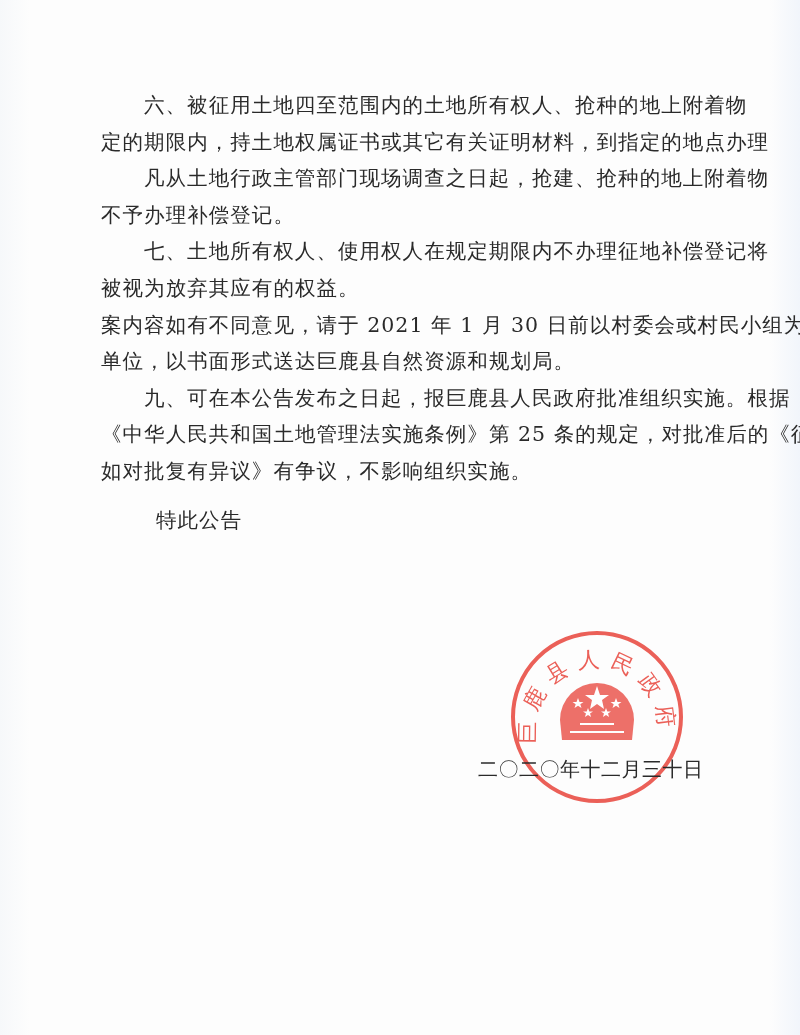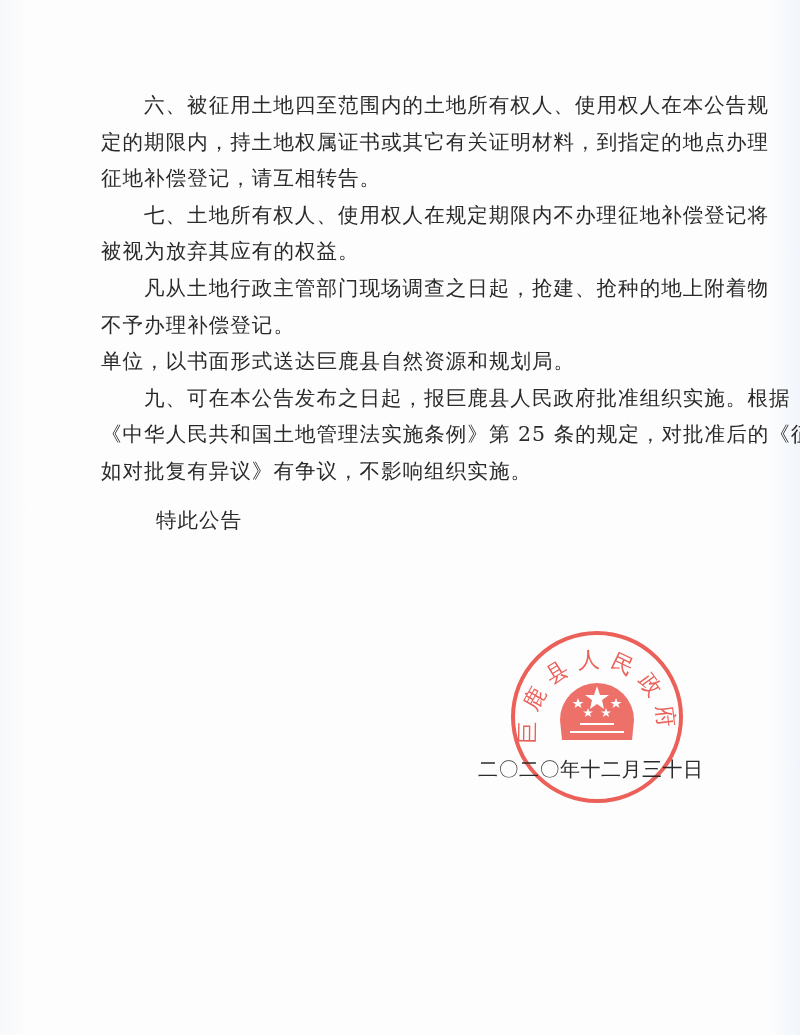--- a/index.html
+++ b/index.html
@@ -34,33 +34,33 @@
     z-index:2; opacity:0.85;
   }
 </style>
 </head>
 <body>
 
 <div class="page">
 
   <div class="body-text">
     <p class="para">
-      <span class="line">六、被征用土地四至范围内的土地所有权人、使用权人在本公告规</span>
+      <span class="line">六、被征用土地四至范围内的土地所有权人、抢种的地上附着物</span>
       <span class="line" style="text-indent:0">定的期限内，持土地权属证书或其它有关证明材料，到指定的地点办理</span>
-      <span class="line" style="text-indent:0">征地补偿登记，请互相转告。</span>
+    </p>
+    <p class="para">
+      <span class="line">凡从土地行政主管部门现场调查之日起，抢建、抢种的地上附着物</span>
+      <span class="line" style="text-indent:0">不予办理补偿登记。</span>
     </p>
     <p class="para">
       <span class="line">七、土地所有权人、使用权人在规定期限内不办理征地补偿登记将</span>
       <span class="line" style="text-indent:0">被视为放弃其应有的权益。</span>
     </p>
     <p class="para">
-      <span class="line">凡从土地行政主管部门现场调查之日起，抢建、抢种的地上附着物</span>
-      <span class="line" style="text-indent:0">不予办理补偿登记。</span>
-    </p>
-    <p class="para">
+      <span class="line" style="text-indent:0">案内容如有不同意见，请于 2021 年 1 月 30 日前以村委会或村民小组为</span>
       <span class="line" style="text-indent:0">单位，以书面形式送达巨鹿县自然资源和规划局。</span>
     </p>
     <p class="para">
       <span class="line">九、可在本公告发布之日起，报巨鹿县人民政府批准组织实施。根据</span>
       <span class="line" style="text-indent:0">《中华人民共和国土地管理法实施条例》第 25 条的规定，对批准后的《征</span>
       <span class="line" style="text-indent:0">如对批复有异议》有争议，不影响组织实施。</span>
     </p>
     <p class="closing">
       <span class="line">特此公告</span>
     </p>

